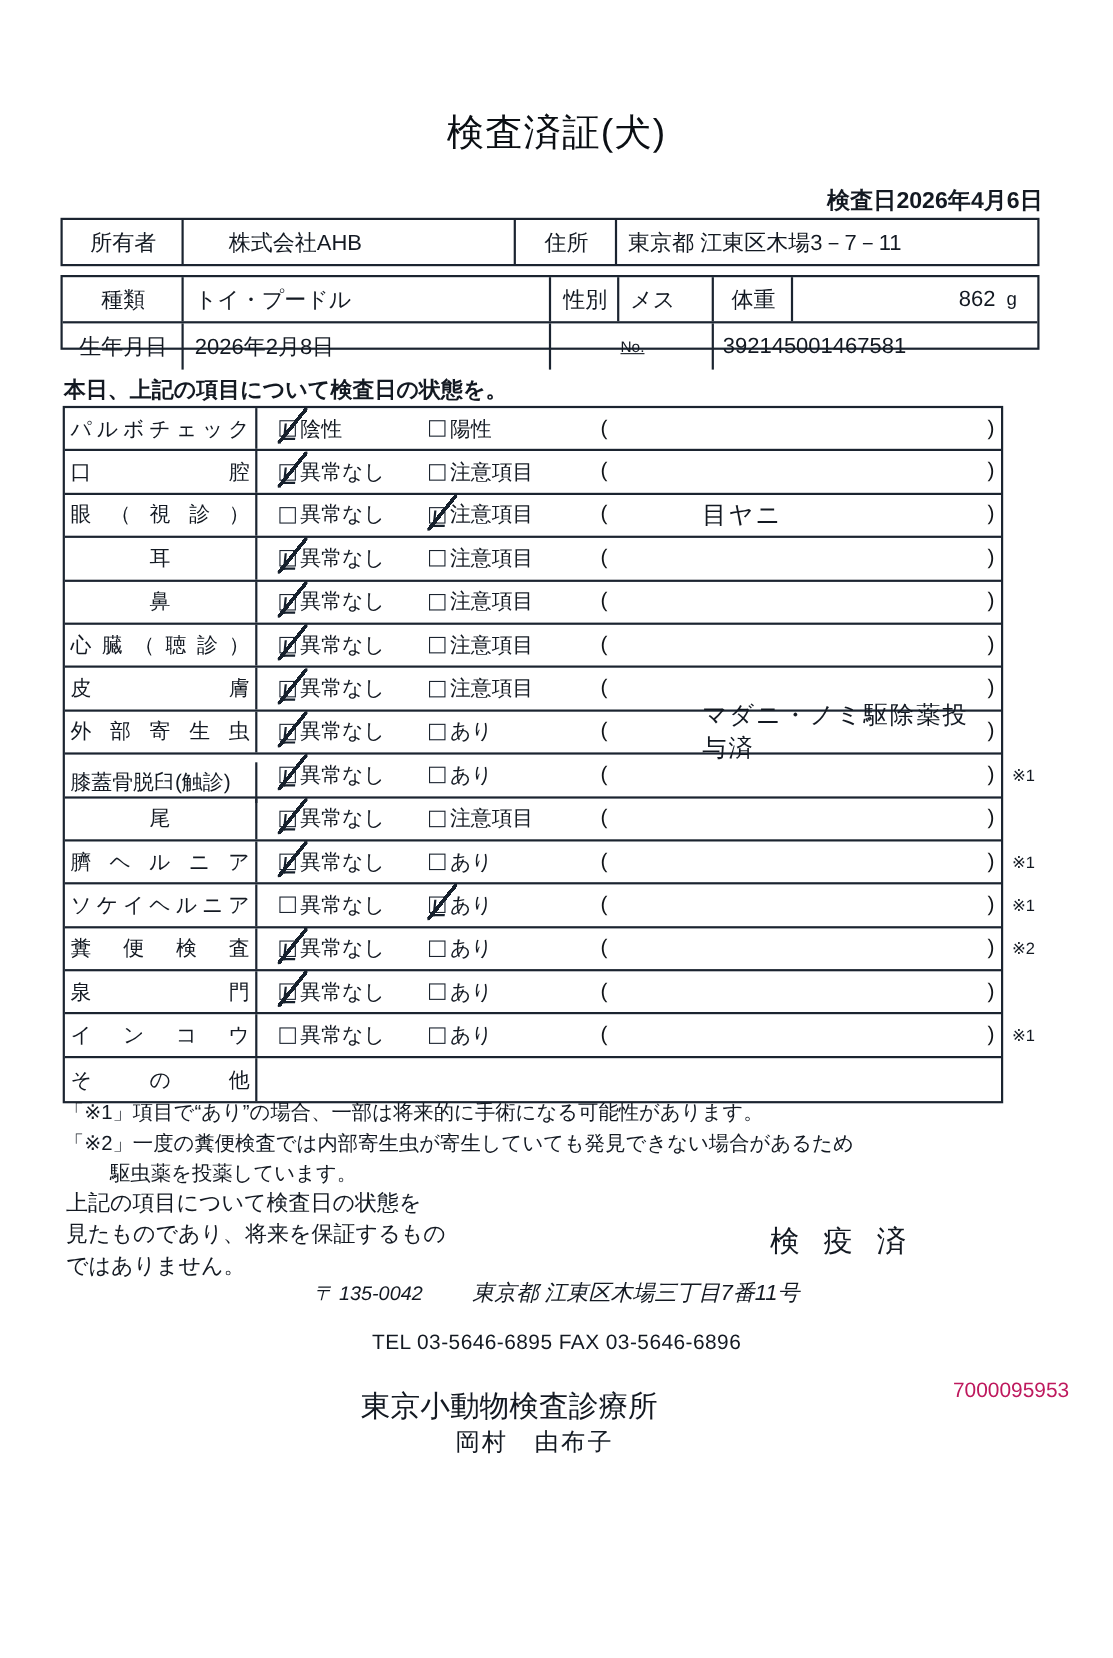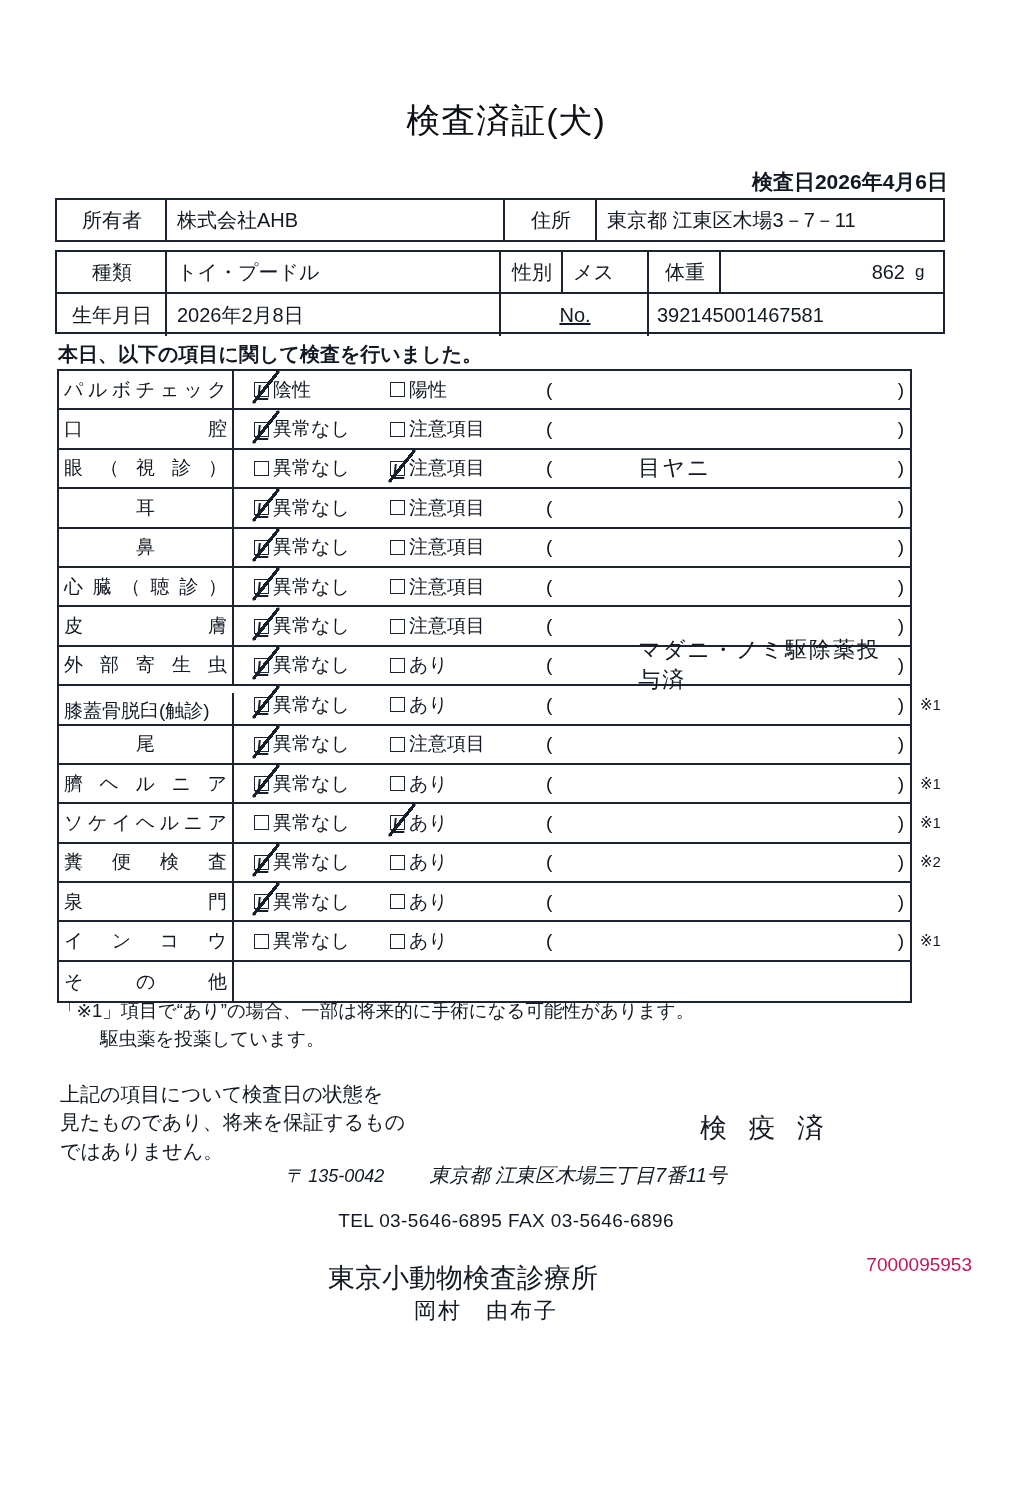--- a/index.html
+++ b/index.html
@@ -47,37 +47,37 @@
     white-space:nowrap;
     overflow:hidden;
   }
   .bdr-r{border-right:2px solid #1b2430;padding-left:10px;}
   .bdr-b{border-bottom:2px solid #1b2430;}
 
   
   #owner-table{left:55px;top:198px;width:890px;height:44px;}
   #owner-table .trow{height:100%;}
   .c-owner-label{width:110px;justify-content:center;}
-  .c-owner-value{width:338px;}
+  .c-owner-value{width:271px;margin-left:31px;}
   .c-addr-label{width:92px;justify-content:center;}
   .c-addr-value{flex:1;padding-left:10px;}
 
   
-  #pet-table{left:55px;top:250px;width:890px;height:84px;}
+  #pet-table{left:55px;top:250px;width:890px;height:68px;}
   #pet-table .trow{height:42px;}
   .c-kind-label{width:110px;justify-content:center;}
   .c-kind-value{width:334px;}
   .c-sex-label{width:62px;justify-content:center;}
   .c-sex-value{width:86px;}
   .c-wt-label{width:72px;justify-content:center;}
   .c-wt-value{flex:1;justify-content:flex-end;padding-right:4px;}
   .c-wt-unit{width:34px;justify-content:flex-start;font-size:17px;padding-left:6px;}
   .c-dob-label{width:110px;justify-content:center;}
   .c-dob-value{width:334px;}
-  .c-no-label{width:148px;justify-content:center;font-size:20px;text-decoration:underline;}
+  .c-no-label{width:148px;justify-content:center;font-size:14px;text-decoration:underline;}
   .c-no-value{flex:1;}
 
   
   .intro-line{
     position:absolute;left:58px;top:341px;
     font-size:20px;font-weight:700;color:#131922;
   }
 
   
   #inspect-table{
@@ -248,21 +248,21 @@
       <div class="tcell c-wt-unit">g</div>
     </div>
     <div class="trow">
       <div class="tcell bdr-r c-dob-label">生年月日</div>
       <div class="tcell bdr-r c-dob-value">2026年2月8日</div>
       <div class="tcell bdr-r c-no-label">No.</div>
       <div class="tcell c-no-value">392145001467581</div>
     </div>
   </div>
 
-  <div class="intro-line">本日、以下の項目に関して検査を行いました。</div>
+  <div class="intro-line">本日、上記の項目について検査日の状態を。</div>
 
   <div class="tbl" id="inspect-table">
       <div class="irow">
         <div class="i-label justify">
           <span class="ch">パ</span>
           <span class="ch">ル</span>
           <span class="ch">ボ</span>
           <span class="ch">チ</span>
           <span class="ch">ェ</span>
           <span class="ch">ッ</span>
@@ -537,20 +537,21 @@
         <div class="i-label justify">
           <span class="ch">そ</span>
           <span class="ch">の</span>
           <span class="ch">他</span>
         </div>
       </div>
     </div>
 
   <div class="footnotes">
     <div>「※1」項目で“あり”の場合、一部は将来的に手術になる可能性があります。</div>
+    <div>「※2」一度の糞便検査では内部寄生虫が寄生していても発見できない場合があるため</div>
     <div class="fn-indent">駆虫薬を投薬しています。</div>
   </div>
 
   <div class="disclaimer">
     <div>上記の項目について検査日の状態を</div>
     <div>見たものであり、将来を保証するもの</div>
     <div>ではありません。</div>
   </div>
 
   <div class="stamp-quarantine">検 疫 済</div>

